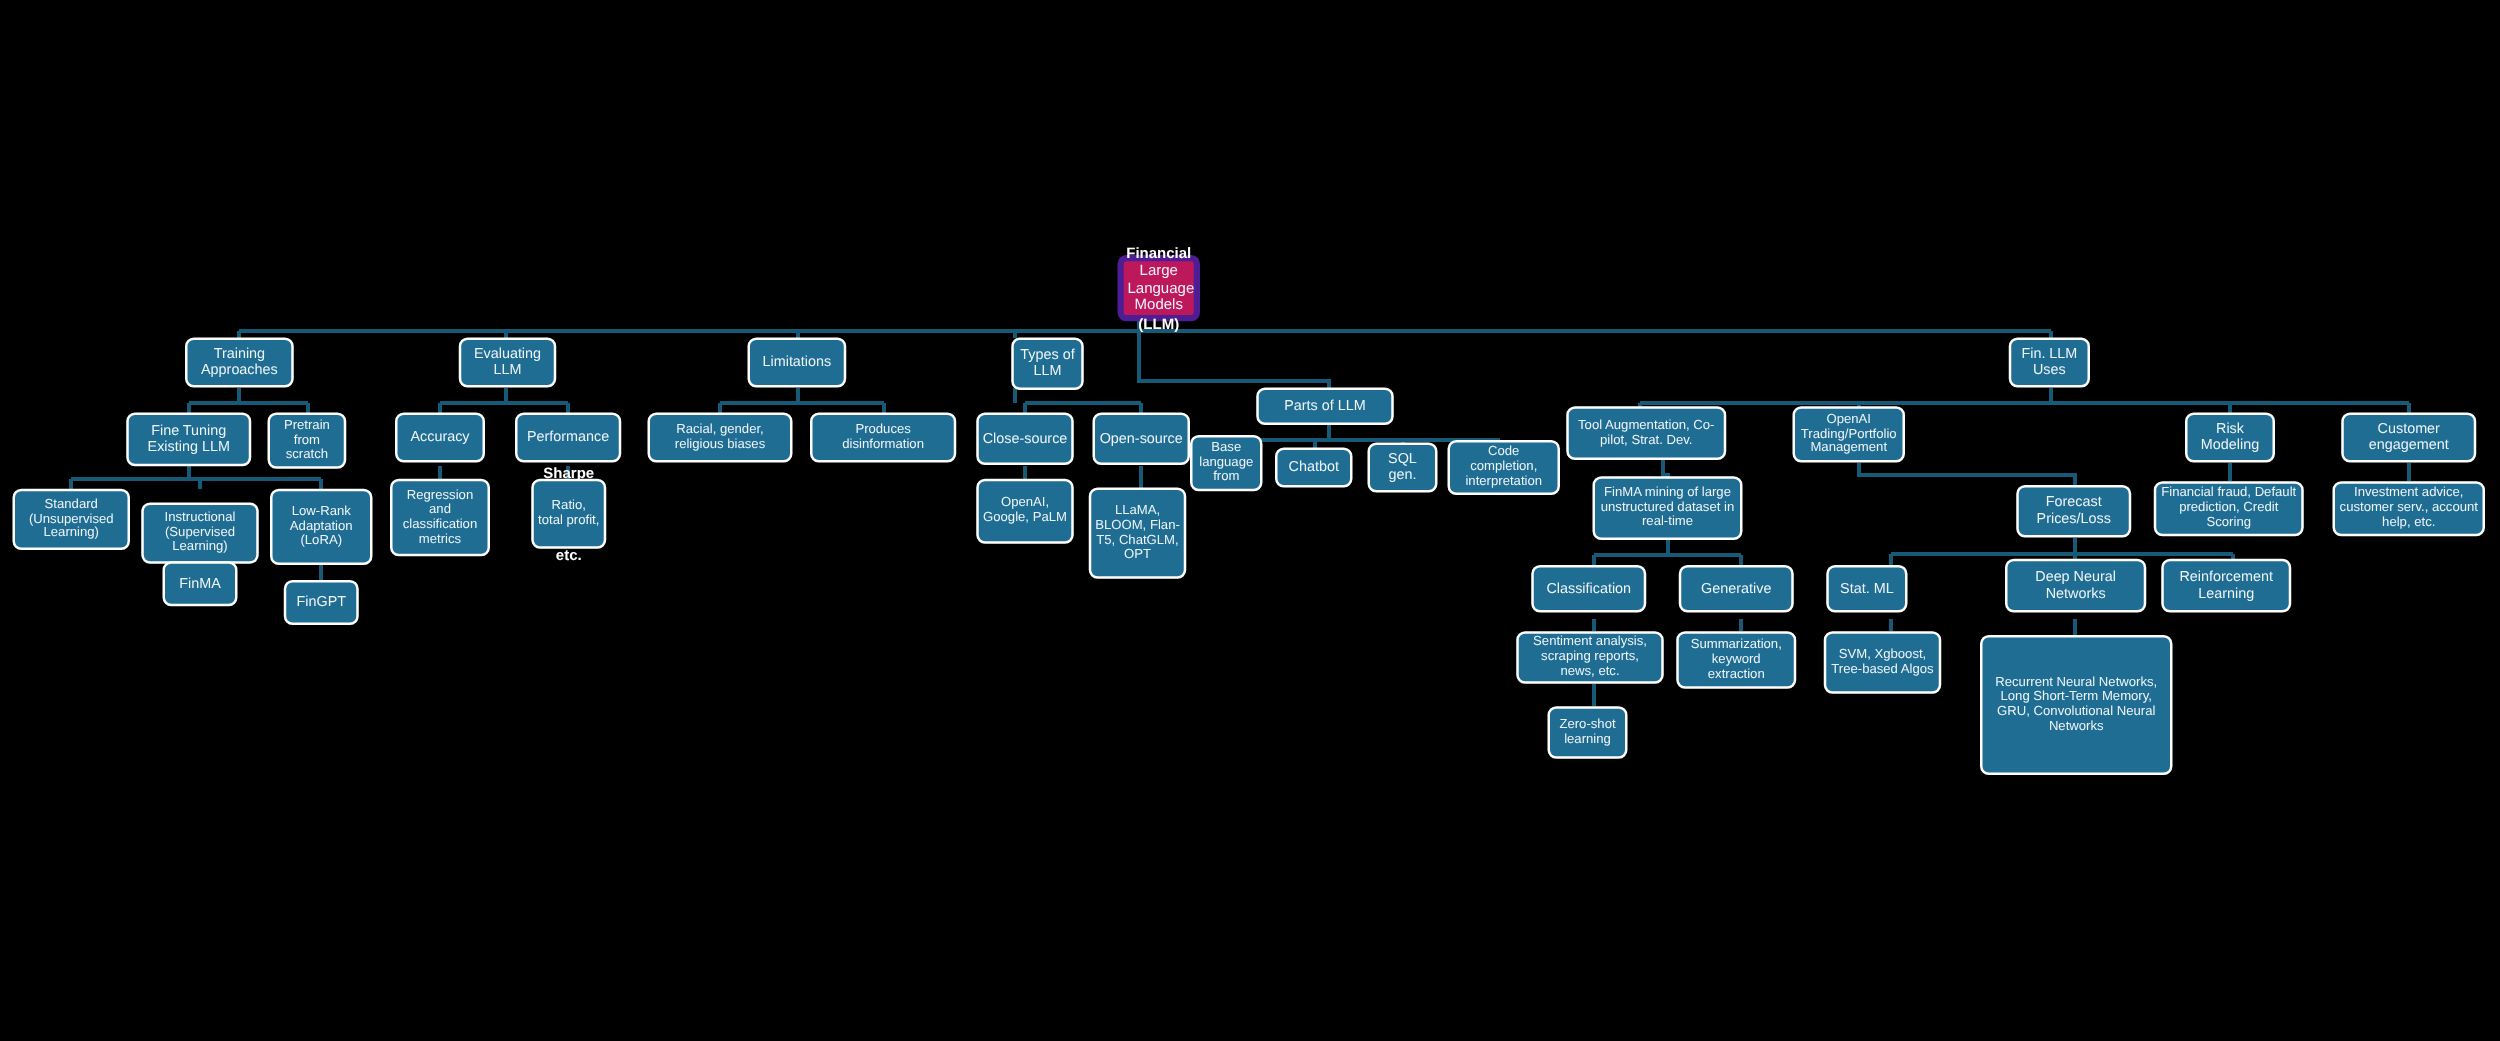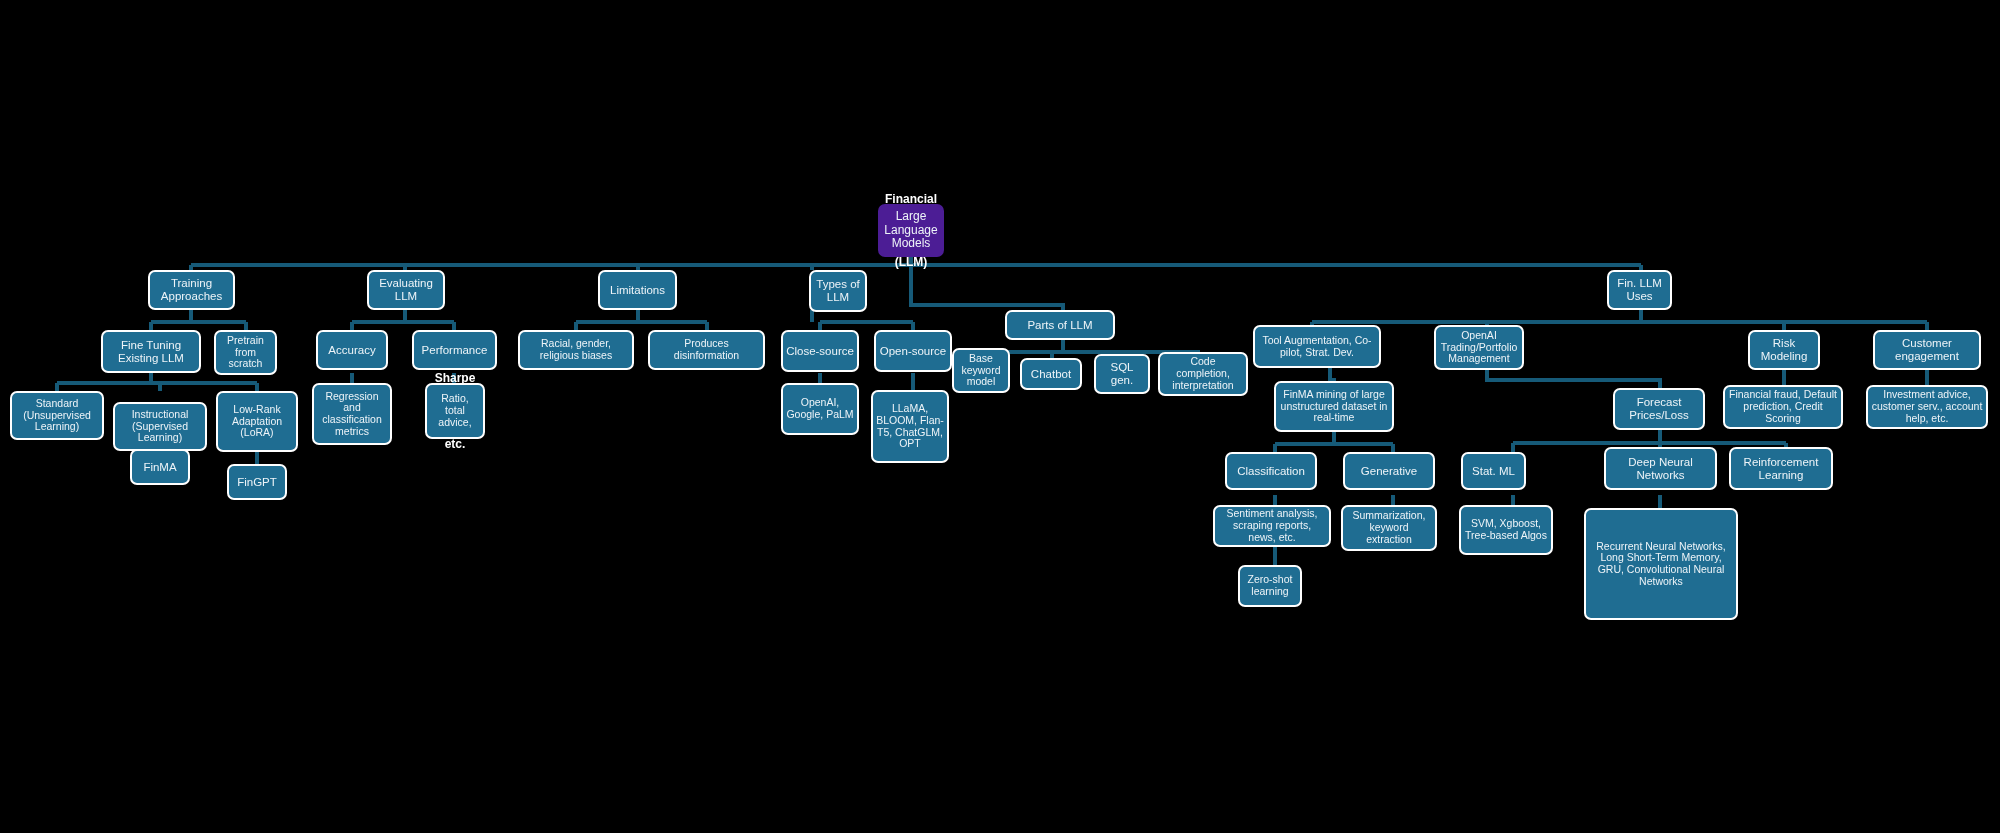--- a/index.html
+++ b/index.html
@@ -24,25 +24,26 @@
     text-align:center;
     line-height:1.12;
     font-size:11.5px;
     padding:2px 3px;
     z-index:3;
   }
   .node .lbl{display:block;width:100%;}
 
   
   .root{
-    background:#4c1d95;
-    border:2px solid #4c1d95;
+    background:#be185d;
+    border:5px solid #4c1d95;
     border-radius:7px;
     font-size:12px;
     z-index:2;
+    margin-left:16px;
   }
   .root-over{
     position:absolute;
     z-index:1;
     text-align:center;
     font-size:12px;
     font-weight:bold;
     color:#ffffff;
     width:100%;
     left:0;
@@ -194,21 +195,21 @@
   <div class="node" style="left:412px;top:330px;width:85px;height:40px;">
     <span class="lbl">Performance</span>
   </div>
 
   <div class="node sm" style="left:312px;top:383px;width:80px;height:62px;">
     <span class="lbl">Regression and classification metrics</span>
   </div>
 
   <div class="node sm" style="left:425px;top:383px;width:60px;height:56px;">
     <span class="root-over top" style="top:-13px;">Sharpe</span>
-    <span class="lbl">Ratio, total advice,</span>
+    <span class="lbl">Ratio, total profit,</span>
     <span class="root-over bot" style="bottom:-14px;">etc.</span>
   </div>
 
   <div class="node" style="left:598px;top:270px;width:79px;height:40px;">
     <span class="lbl">Limitations</span>
   </div>
 
   <div class="node sm" style="left:518px;top:330px;width:116px;height:40px;">
     <span class="lbl">Racial, gender, religious biases</span>
   </div>
@@ -235,21 +236,21 @@
 
   <div class="node sm" style="left:871px;top:390px;width:78px;height:73px;">
     <span class="lbl">LLaMA, BLOOM, Flan-T5, ChatGLM, OPT</span>
   </div>
 
   <div class="node" style="left:1005px;top:310px;width:110px;height:30px;">
     <span class="lbl">Parts of LLM</span>
   </div>
 
   <div class="node sm" style="left:952px;top:348px;width:58px;height:45px;">
-    <span class="lbl">Base keyword model</span>
+    <span class="lbl">Base language from</span>
   </div>
 
   <div class="node" style="left:1020px;top:358px;width:62px;height:32px;">
     <span class="lbl">Chatbot</span>
   </div>
 
   <div class="node" style="left:1094px;top:354px;width:56px;height:40px;">
     <span class="lbl">SQL gen.</span>
   </div>
 

